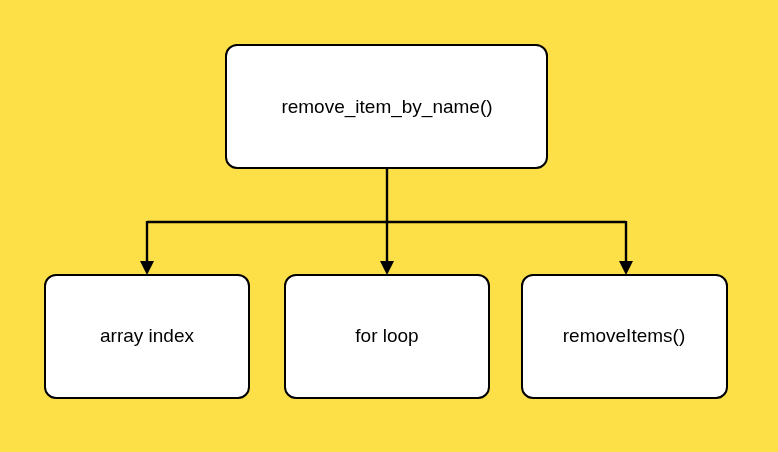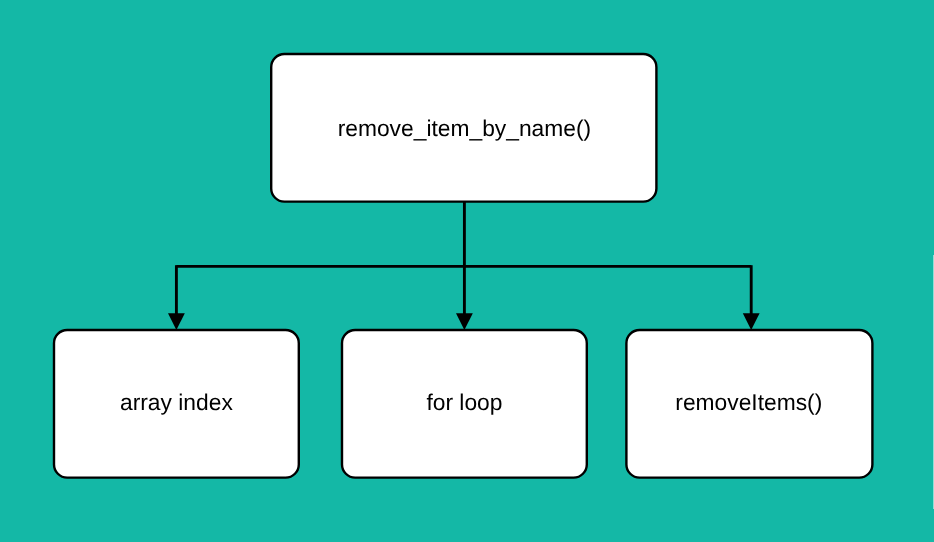--- a/index.html
+++ b/index.html
@@ -11,21 +11,21 @@
   body {
     width: 778px;
     height: 452px;
     overflow: hidden;
     font-family: "Liberation Sans", sans-serif;
   }
   #diagram-canvas {
     position: relative;
     width: 778px;
     height: 452px;
-    background: #14b8a6;
+    background: #fde047;
   }
   #diagram-svg {
     position: absolute;
     top: 0;
     left: 0;
     width: 778px;
     height: 452px;
     display: block;
   }
   .node-box {

